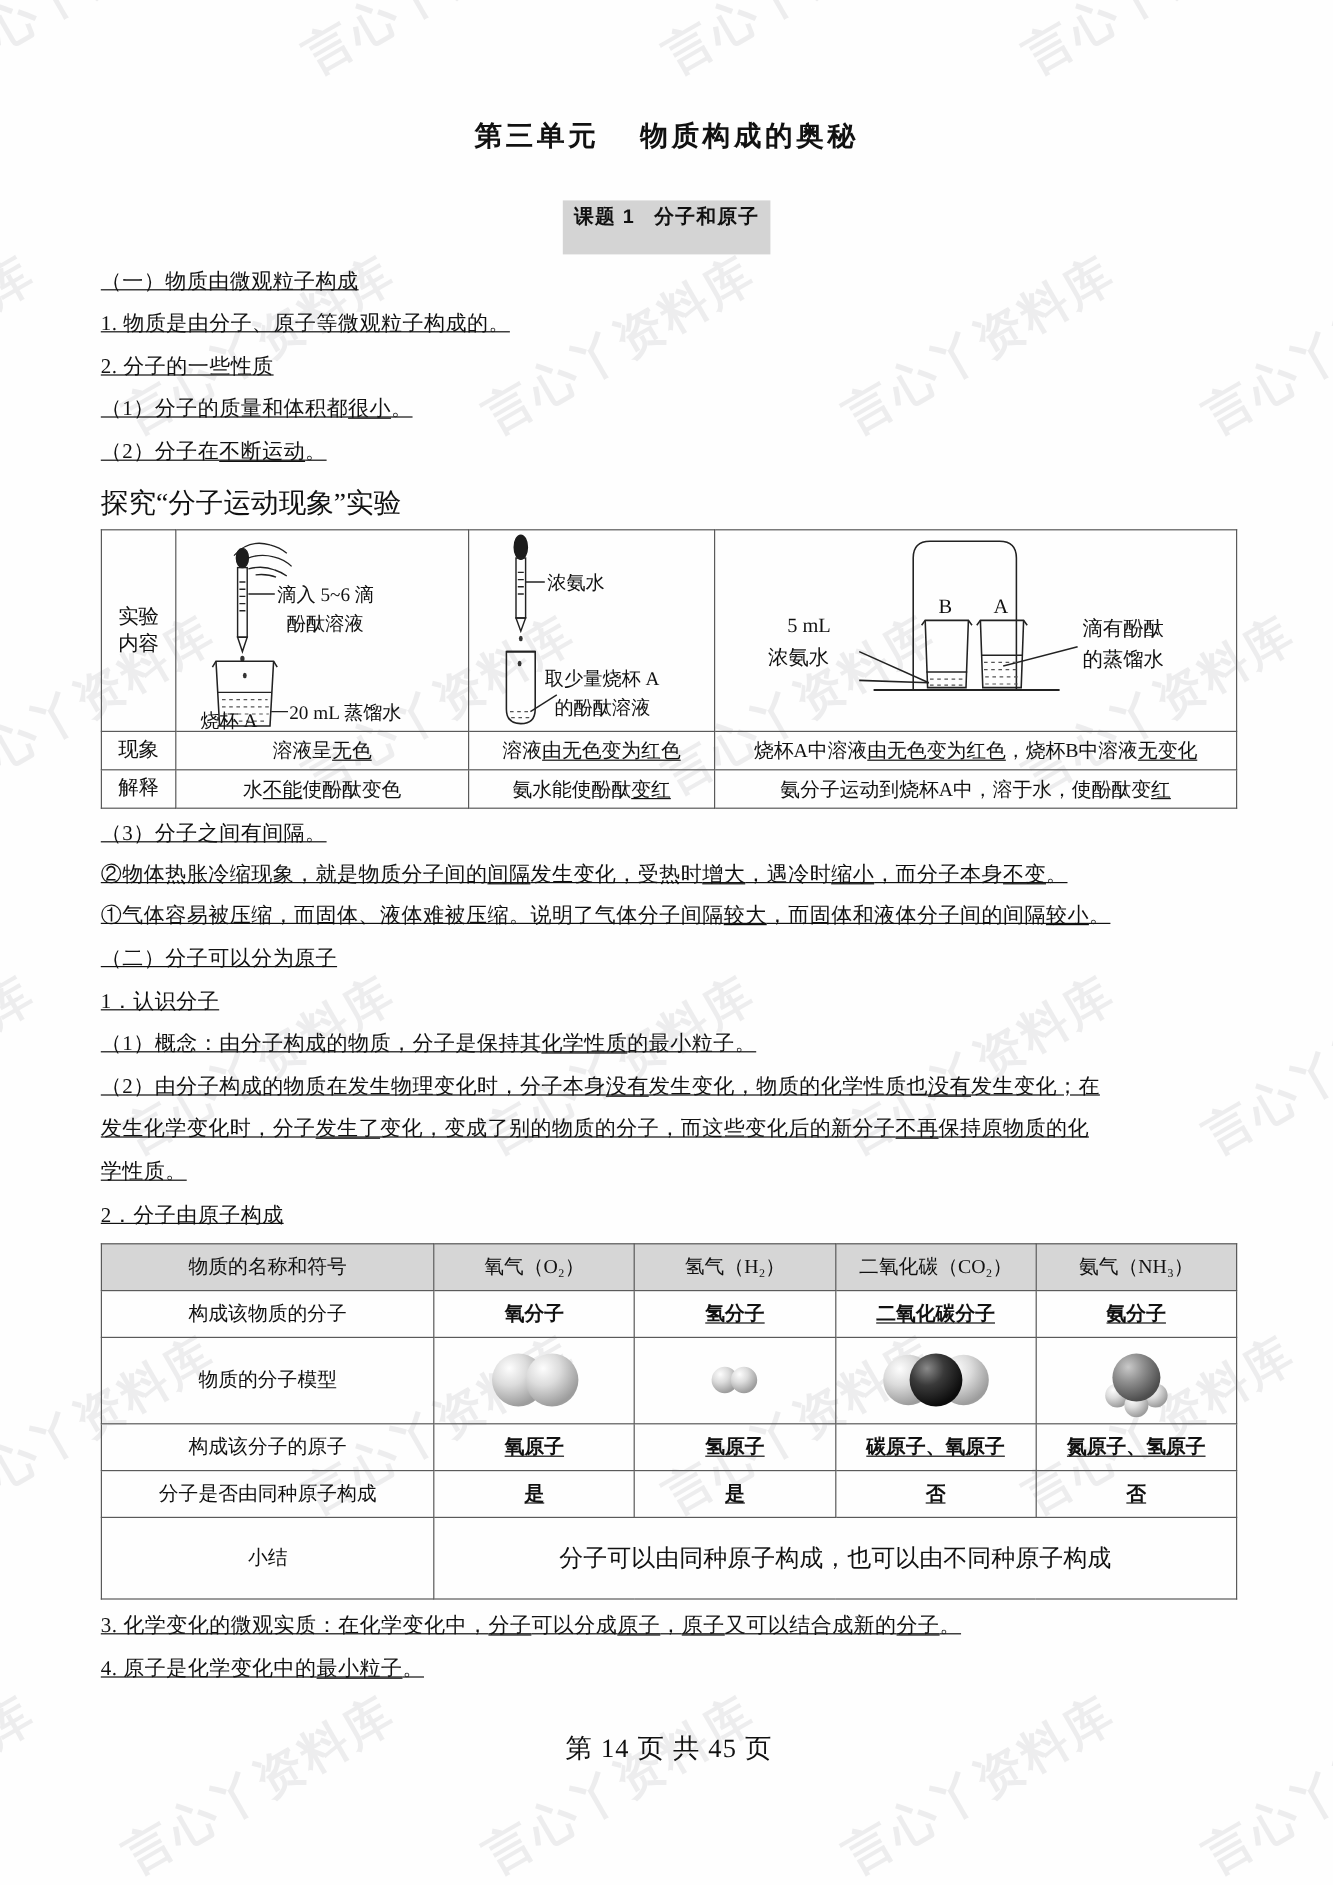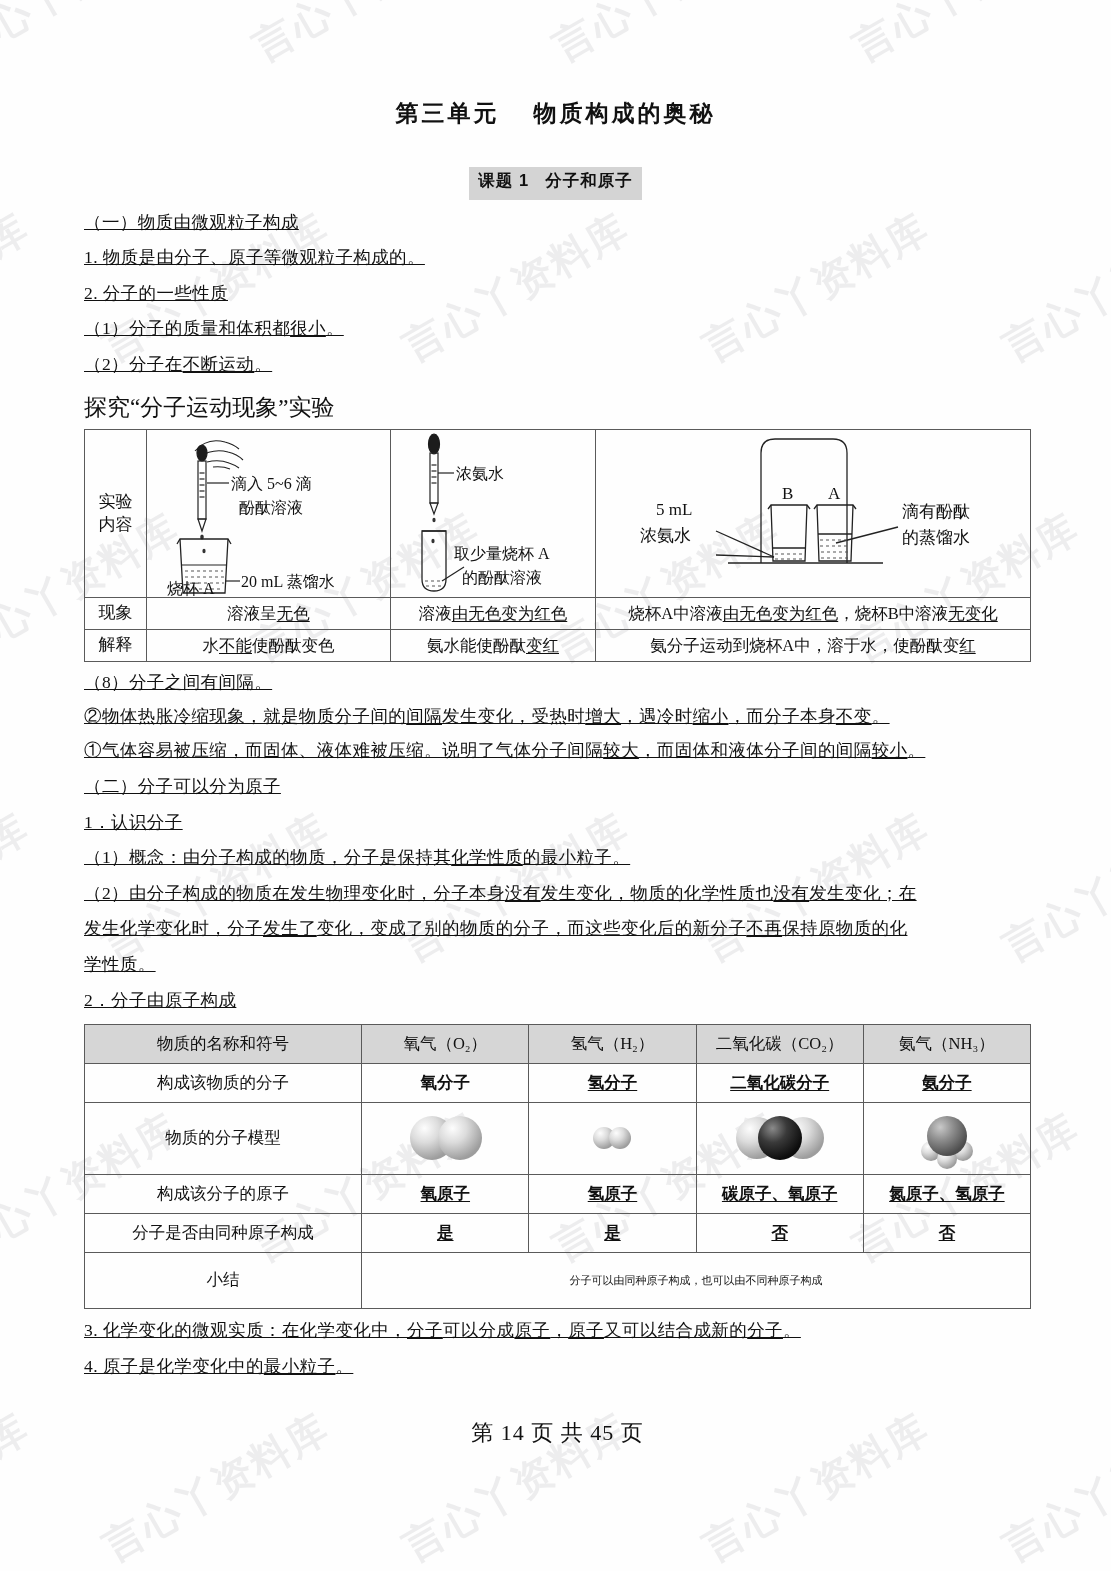--- a/index.html
+++ b/index.html
@@ -53,21 +53,21 @@
   .lesson-bar-wrap {
     text-align: center;
     margin-top: 38px;
   }
   .lesson-bar {
     display: inline-block;
     background: #d4d4d4;
     font-family: "Liberation Sans", "DejaVu Sans", sans-serif;
     font-weight: 700;
     font-size: 16.5px;
-    padding: 3px 9px 8px 9px;
+    padding: 3px 9px 20px 9px;
     letter-spacing: 1px;
   }
   .lesson-bar .gap { display:inline-block; width: 16px; }
 
   .body-wrap { padding: 0 80px 0 84px; }
 
   p.line {
     font-size: 17.5px;
     line-height: 1.55;
     margin: 0;
@@ -111,21 +111,21 @@
 
   table.mol th.hdr {
     background: #d6d6d6;
     font-weight: 400;
     font-size: 16.5px;
     padding: 8px 3px;
   }
   table.mol td.rowname { width: 252px; font-size: 16.5px; padding: 8px 4px; }
   table.mol td.cell { width: 152px; font-weight: bold; }
   table.mol td.modelcell { height: 72px; padding: 0; }
-  table.mol td.summary { font-size: 11px; padding: 20px 3px; }
+  table.mol td.summary { font-size: 20px; padding: 20px 3px; }
 
   .footer {
     text-align: center;
     font-size: 22px;
     margin-top: 38px;
     letter-spacing: 1px;
   }
 
   
   .fig { display:block; margin: 0 auto; }
@@ -316,21 +316,21 @@
 
       <tr>
         <td class="rowlabel">解释</td>
         <td class="c1"><span>水</span><u class="ul">不能</u><span>使酚酞变色</span></td>
         <td class="c2"><span>氨水能使酚酞</span><u class="ul">变红</u></td>
         <td class="c3"><span>氨分子运动到烧杯A中，溶于水，使酚酞变</span><u class="ul">红</u></td>
       </tr>
     </tbody>
       </table>
 
-    <p class="line tight">（8）分子之间有间隔。</p>
+    <p class="line tight">（3）分子之间有间隔。</p>
     <p class="line tight small-txt"><span>②物体热胀冷缩现象，就是物质分子间的</span><u class="ul">间隔</u><span>发生变化，受热时</span><u class="ul">增大</u><span>，遇冷时</span><u class="ul">缩小</u><span>，而分子本身</span><u class="ul">不变</u><span>。</span></p>
     <p class="line tight small-txt"><span>①气体容易被压缩，而固体、液体难被压缩。说明了气体分子间隔</span><u class="ul">较大</u><span>，而固体和液体分子间的间隔</span><u class="ul">较小</u><span>。</span></p>
 
     <p class="line">（二）分子可以分为原子</p>
     <p class="line">1．认识分子</p>
     <p class="line"><span>（1）概念：由分子构成的物质，分子是保持其</span><u class="ul">化学性质</u><span>的最小粒子。</span></p>
     <p class="line"><span>（2）由分子构成的物质在发生物理变化时，分子本身</span><u class="ul">没有</u><span>发生变化，物质的化学性质也</span><u class="ul">没有</u><span>发生变化；在</span></p>
     <p class="line"><span>发生化学变化时，分子</span><u class="ul">发生了</u><span>变化，变成了别的物质的分子，而这些变化后的新分子</span><u class="ul">不再</u><span>保持原物质的化</span></p>
     <p class="line">学性质。</p>
     <p class="line">2．分子由原子构成</p>

